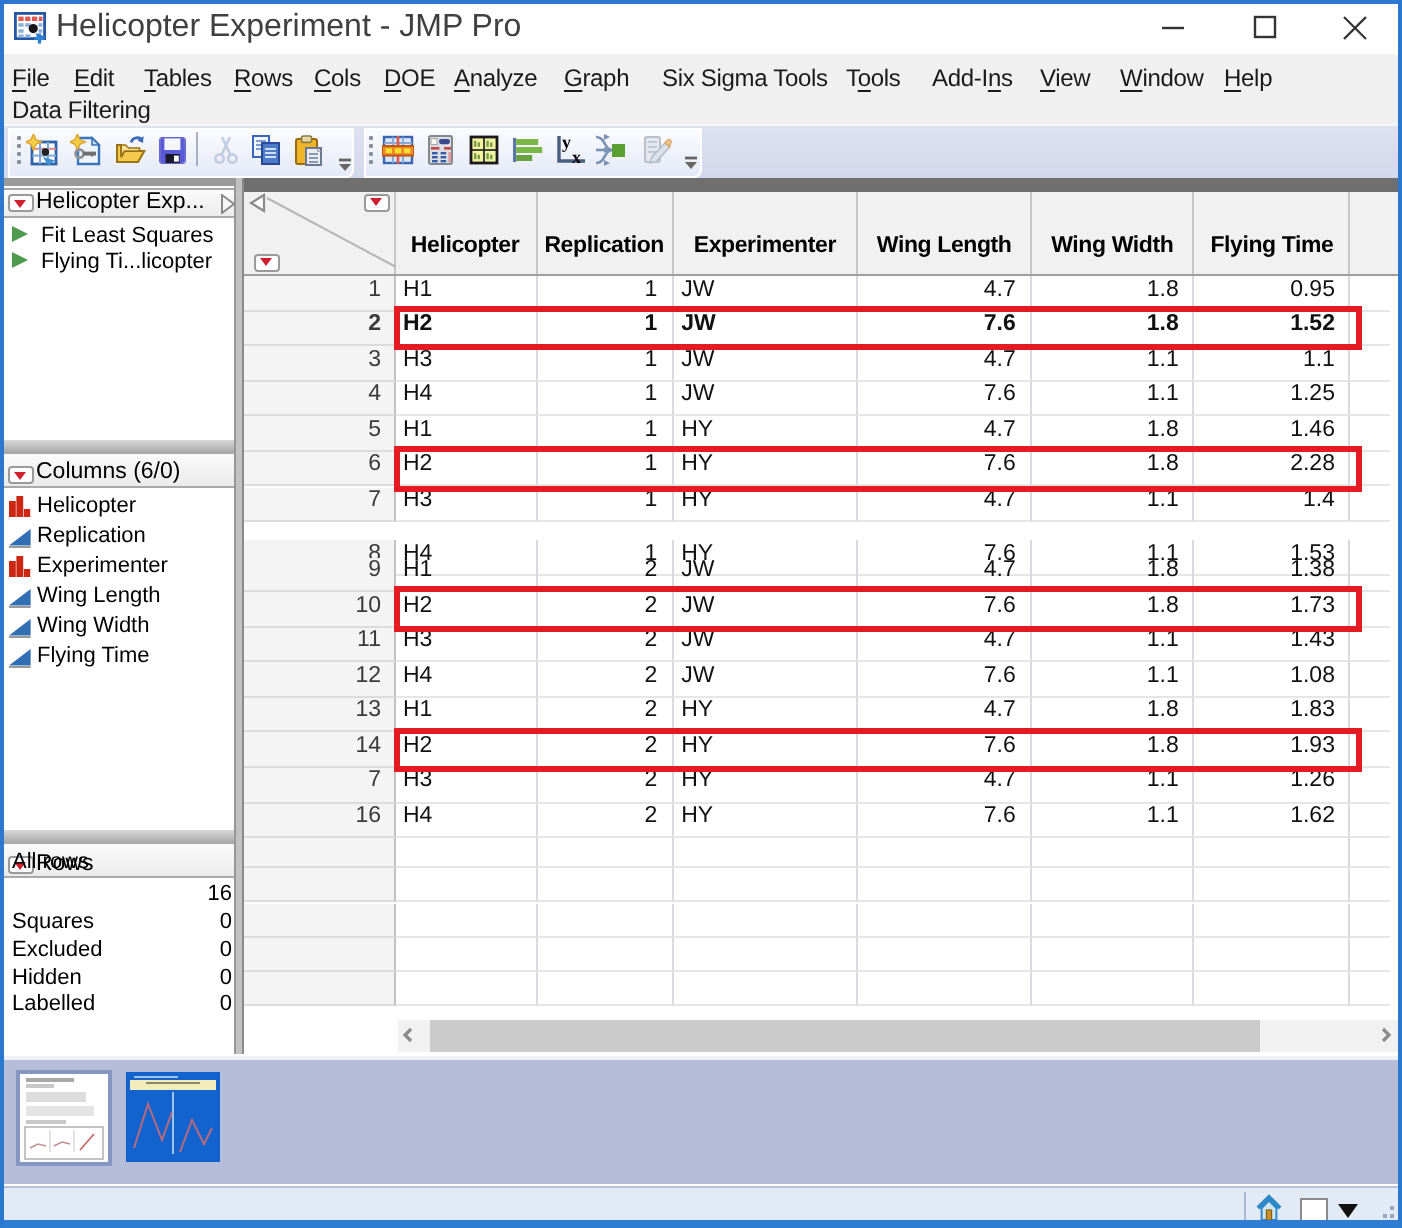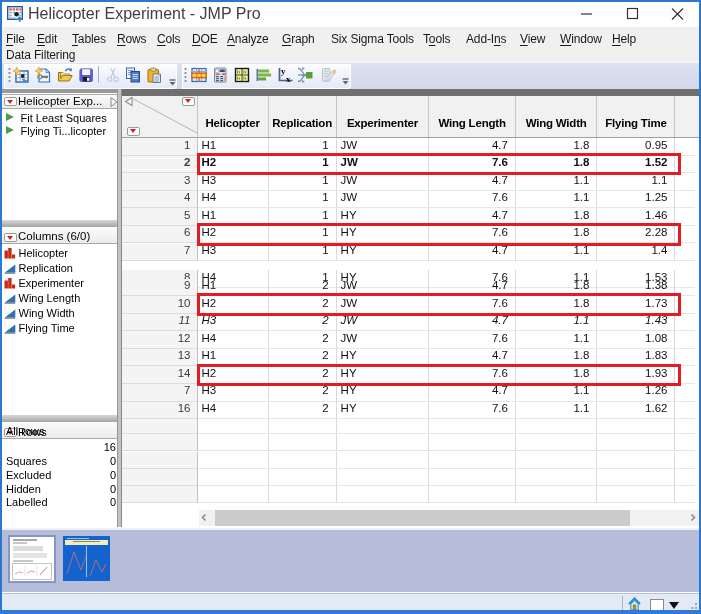--- a/index.html
+++ b/index.html
@@ -446,21 +446,21 @@
 <div class="grid-row" style="top:296.19px;height:17.56px;">
 <div class="cell rownum" style="width:75.5px;">10</div>
 <div class="cell c-l" style="width:71.1px;">H2</div>
 <div class="cell c-r" style="width:68.0px;">2</div>
 <div class="cell c-l" style="width:92.7px;">JW</div>
 <div class="cell c-r" style="width:86.6px;">7.6</div>
 <div class="cell c-r" style="width:81.5px;">1.8</div>
 <div class="cell c-r" style="width:78.1px;">1.73</div>
 <div class="cell c-sp" style="width:20px;"></div>
 </div>
-<div class="grid-row" style="top:313.75px;height:17.56px;font-style:italic;">
+<div class="grid-row" style="top:313.75px;height:17.56px;">
 <div class="cell rownum" style="width:75.5px;">11</div>
 <div class="cell c-l" style="width:71.1px;">H3</div>
 <div class="cell c-r" style="width:68.0px;">2</div>
 <div class="cell c-l" style="width:92.7px;">JW</div>
 <div class="cell c-r" style="width:86.6px;">4.7</div>
 <div class="cell c-r" style="width:81.5px;">1.1</div>
 <div class="cell c-r" style="width:78.1px;">1.43</div>
 <div class="cell c-sp" style="width:20px;"></div>
 </div>
 <div class="grid-row" style="top:331.31px;height:17.56px;">

